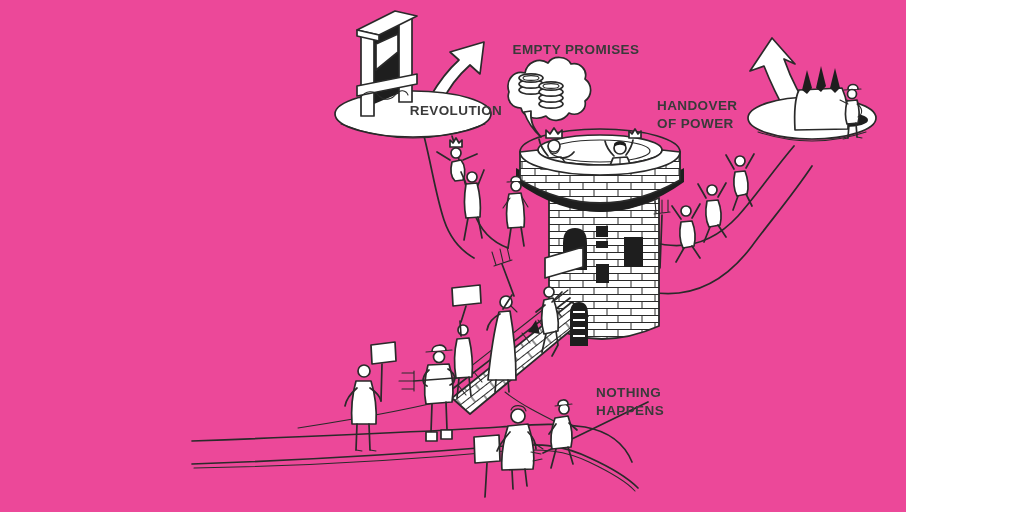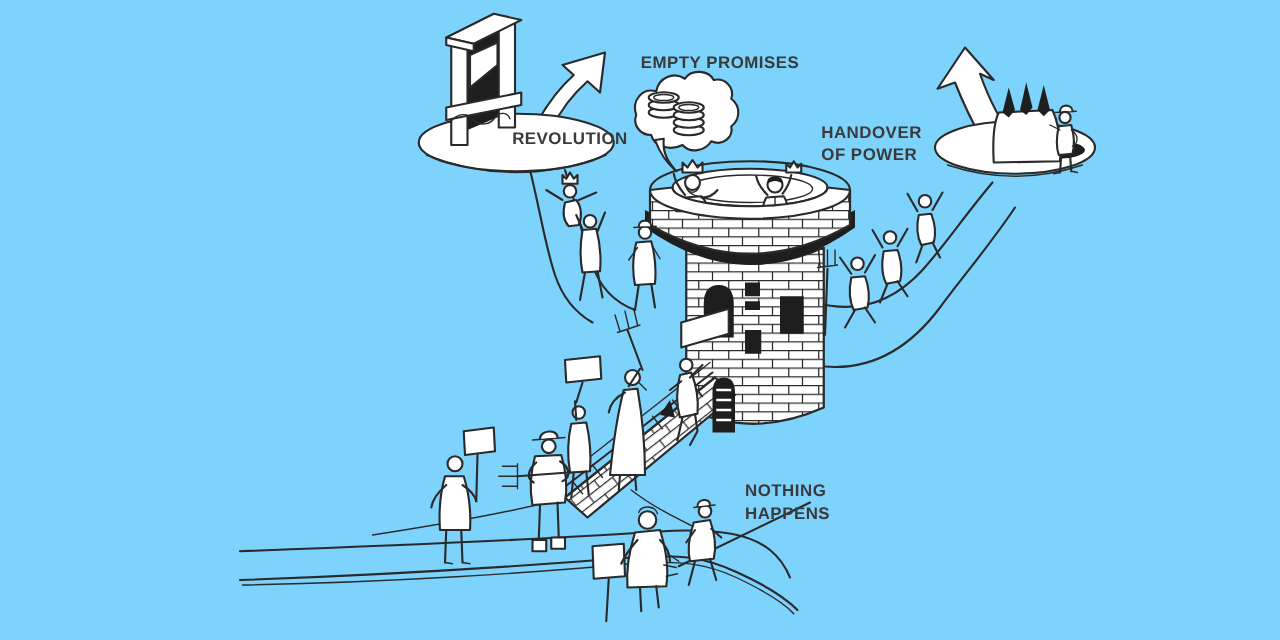--- a/index.html
+++ b/index.html
@@ -1,16 +1,16 @@
 <!DOCTYPE html>
 <html><head>
 <meta charset="utf-8">
 <style>
   html,body{margin:0;padding:0;background:#ffffff;}
-  .frame{position:relative;width:1024px;height:512px;background:#7dd3fc;overflow:hidden;
+  .frame{position:relative;width:906px;height:512px;background:#ec4899;overflow:hidden;
          font-family:"Liberation Sans",sans-serif;}
   svg{position:absolute;inset:0;}
   .ln  {fill:none;stroke:#2a2a2a;stroke-width:1.7;stroke-linecap:round;stroke-linejoin:round;}
   .lt  {fill:none;stroke:#2a2a2a;stroke-width:1.1;stroke-linecap:round;stroke-linejoin:round;}
   .fw  {fill:#ffffff;stroke:#2a2a2a;stroke-width:1.7;stroke-linejoin:round;stroke-linecap:round;}
   .fb  {fill:#1e1e1e;stroke:none;}
   .fbr {fill:url(#brick);stroke:#2a2a2a;stroke-width:1.8;stroke-linejoin:round;}
   .fbrR{fill:url(#brickR);stroke:#2a2a2a;stroke-width:1.8;stroke-linejoin:round;}
   .wrung{stroke:#ffffff;stroke-width:2;fill:none;}
   .lbl {font:700 13.5px "Liberation Sans",sans-serif;fill:#3a3a3a;letter-spacing:.4px;}

